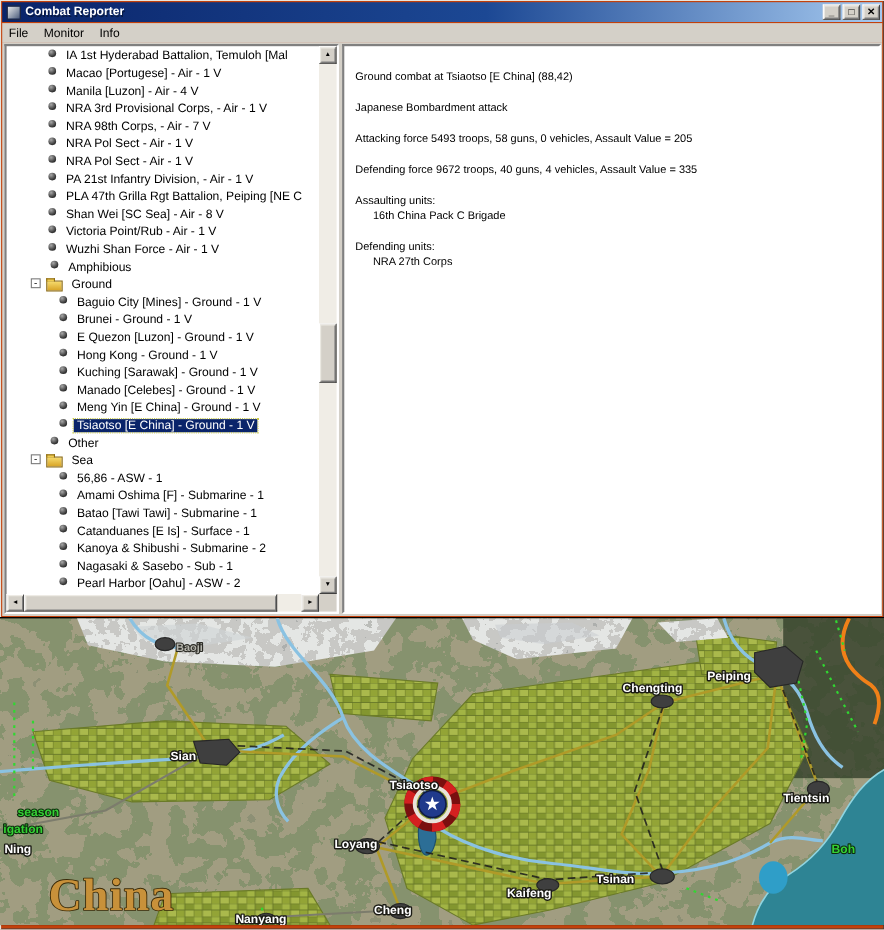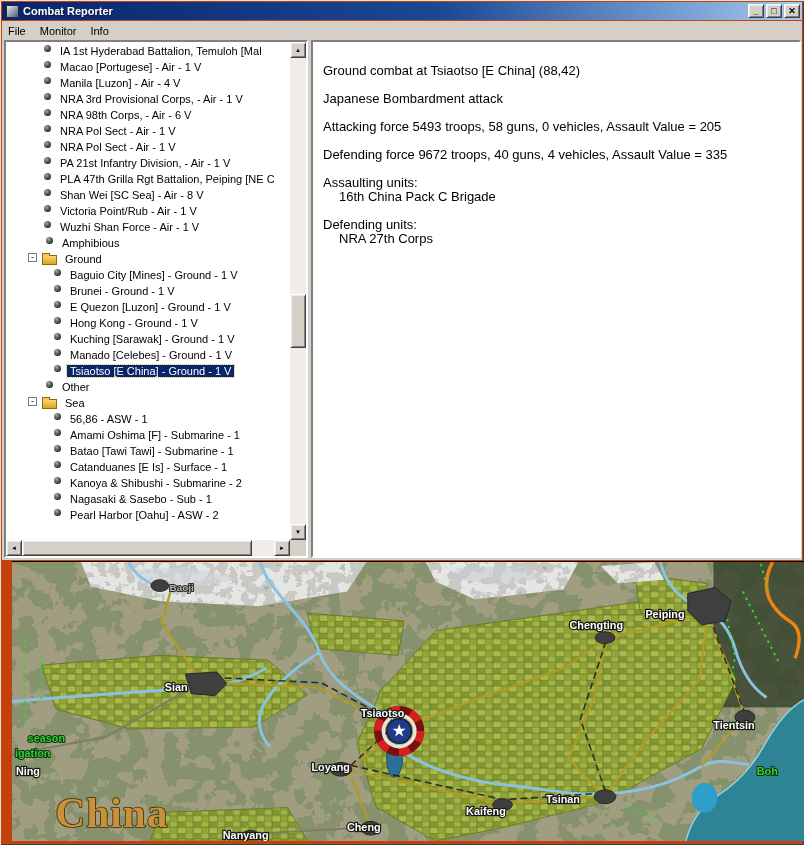--- a/index.html
+++ b/index.html
@@ -22,21 +22,21 @@
     font-size:9px;line-height:12px;text-align:center;font-weight:bold;color:#000;padding:0;}
   
   .menubar{position:absolute;top:21px;left:2px;right:2px;height:18px;background:#d4d0c8;
     display:flex;align-items:flex-end;font-size:11px;color:#000;}
   .menu-item{padding:2px 8px 2px 6px;}
   
   .main{position:absolute;top:39px;left:2px;right:2px;height:521px;background:#d4d0c8;}
   .panel{position:absolute;background:#fff;border:2px solid;border-color:#808080 #fff #fff #808080;}
   .tree-panel{left:2px;top:1px;width:304px;height:518px;}
   .detail-panel{left:309px;top:1px;right:1px;height:518px;padding:22px 10px 10px 10px;
-    font-size:13px;color:#000;overflow:hidden;}
+    font-size:10px;color:#000;overflow:hidden;}
   .dline{line-height:14px;white-space:nowrap;}
   .dline.gap{margin-bottom:14px;}
   .dline.ind{padding-left:16px;}
   
   .tree-rows{position:absolute;left:0;top:0;right:16px;bottom:16px;overflow:hidden;padding-top:3px;}
   .tree-row{height:16px;display:flex;align-items:flex-start;font-size:11px;color:#000;white-space:nowrap;}
   .level-air-item{padding-left:38px;}
   .level-category{padding-left:22px;}
   .level-category-leaf{padding-left:40px;}
   .level-child{padding-left:48px;}
@@ -58,21 +58,21 @@
     border-color:#fff #404040 #404040 #fff;
     box-shadow:inset 1px 1px 0 #ece9e2, inset -1px -1px 0 #808080;}
   .sbtn{width:16px;height:16px;font-size:6px;line-height:14px;text-align:center;color:#000;}
   .vscroll .sbtn.up{top:0;left:0;}
   .vscroll .sbtn.down{bottom:0;left:0;}
   .hscroll .sbtn.left{left:0;top:0;}
   .hscroll .sbtn.right{right:0;top:0;}
   .vthumb{left:0;width:16px;top:252px;height:54px;}
   .hthumb{top:0;height:16px;left:16px;width:230px;}
   
-  .map-panel{position:absolute;left:12px;right:0;top:561px;height:280px;background:#000;
+  .map-panel{position:absolute;left:0;right:0;top:561px;height:280px;background:#000;
     border-top:1px solid #000;}
   .map-panel svg{display:block;width:100%;height:100%;}
   .ml-city{fill:#fff;font:bold 11px "Liberation Sans",sans-serif;
     paint-order:stroke;stroke:#1a1a14;stroke-width:2.6px;stroke-linejoin:round;}
   .ml-dim{fill:#b4b4ac;font:bold 10px "Liberation Sans",sans-serif;
     paint-order:stroke;stroke:#2a2a24;stroke-width:2px;stroke-linejoin:round;}
   .ml-legend{fill:#35d035;font:bold 11px "Liberation Sans",sans-serif;
     paint-order:stroke;stroke:#0c2c0c;stroke-width:2px;stroke-linejoin:round;}
   .ml-region{fill:#c8913a;font:bold 42px "Liberation Serif",serif;letter-spacing:1px;
     paint-order:stroke;stroke:#3a2a08;stroke-width:1.6px;stroke-linejoin:round;}
@@ -111,21 +111,21 @@
           <div class="tree-row level-air-item">
             <span class="icon bullet"></span>
             <span class="lbl">Manila [Luzon] - Air - 4 V</span>
           </div>
           <div class="tree-row level-air-item">
             <span class="icon bullet"></span>
             <span class="lbl">NRA 3rd Provisional Corps, - Air - 1 V</span>
           </div>
           <div class="tree-row level-air-item">
             <span class="icon bullet"></span>
-            <span class="lbl">NRA 98th Corps,  - Air - 6 V</span>
+            <span class="lbl">NRA 98th Corps,  - Air - 7 V</span>
           </div>
           <div class="tree-row level-air-item">
             <span class="icon bullet"></span>
             <span class="lbl">NRA Pol Sect - Air - 1 V</span>
           </div>
           <div class="tree-row level-air-item">
             <span class="icon bullet"></span>
             <span class="lbl">NRA Pol Sect - Air - 1 V</span>
           </div>
           <div class="tree-row level-air-item">
@@ -173,20 +173,24 @@
             <span class="icon bullet"></span>
             <span class="lbl">Hong Kong - Ground - 1 V</span>
           </div>
           <div class="tree-row level-child">
             <span class="icon bullet"></span>
             <span class="lbl">Kuching [Sarawak] - Ground - 1 V</span>
           </div>
           <div class="tree-row level-child">
             <span class="icon bullet"></span>
             <span class="lbl">Manado [Celebes] - Ground - 1 V</span>
+          </div>
+          <div class="tree-row level-child">
+            <span class="icon bullet"></span>
+            <span class="lbl">Meng Yin [E China] - Ground - 1 V</span>
           </div>
           <div class="tree-row level-child selected">
             <span class="icon bullet"></span>
             <span class="lbl">Tsiaotso [E China] - Ground - 1 V</span>
           </div>
           <div class="tree-row level-category-leaf">
             <span class="icon bullet"></span>
             <span class="lbl">Other</span>
           </div>
           <div class="tree-row level-category">

